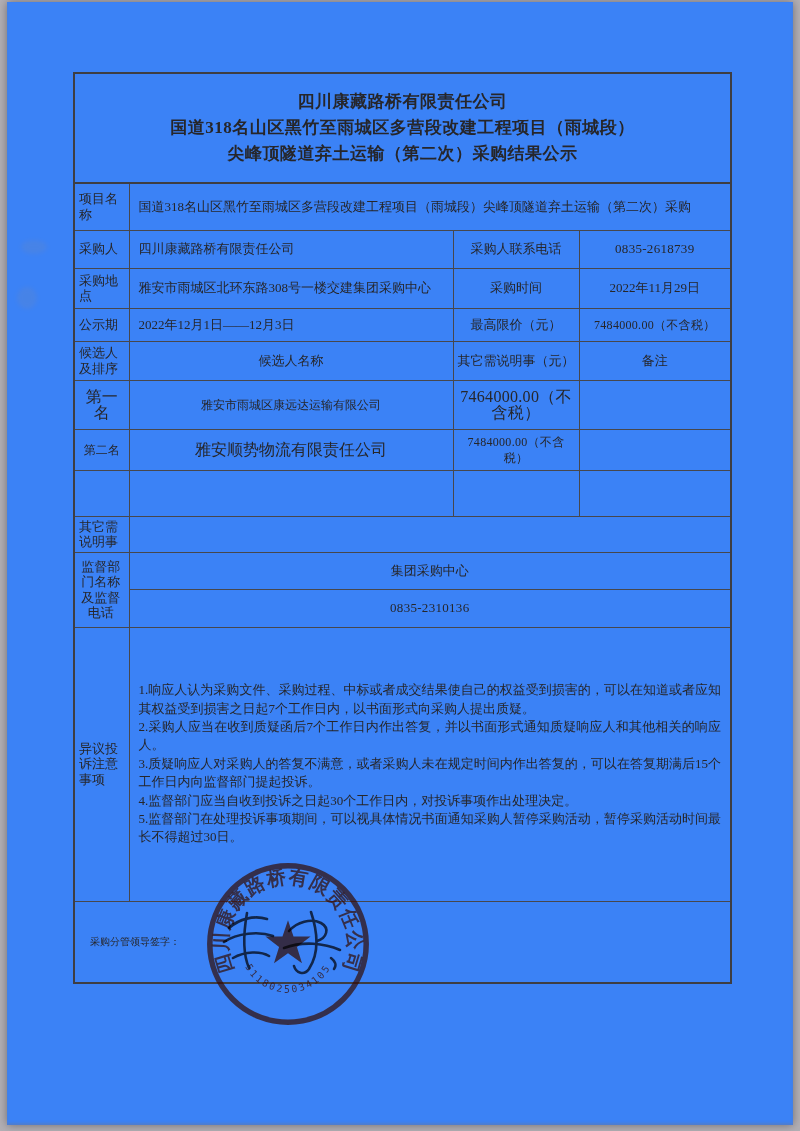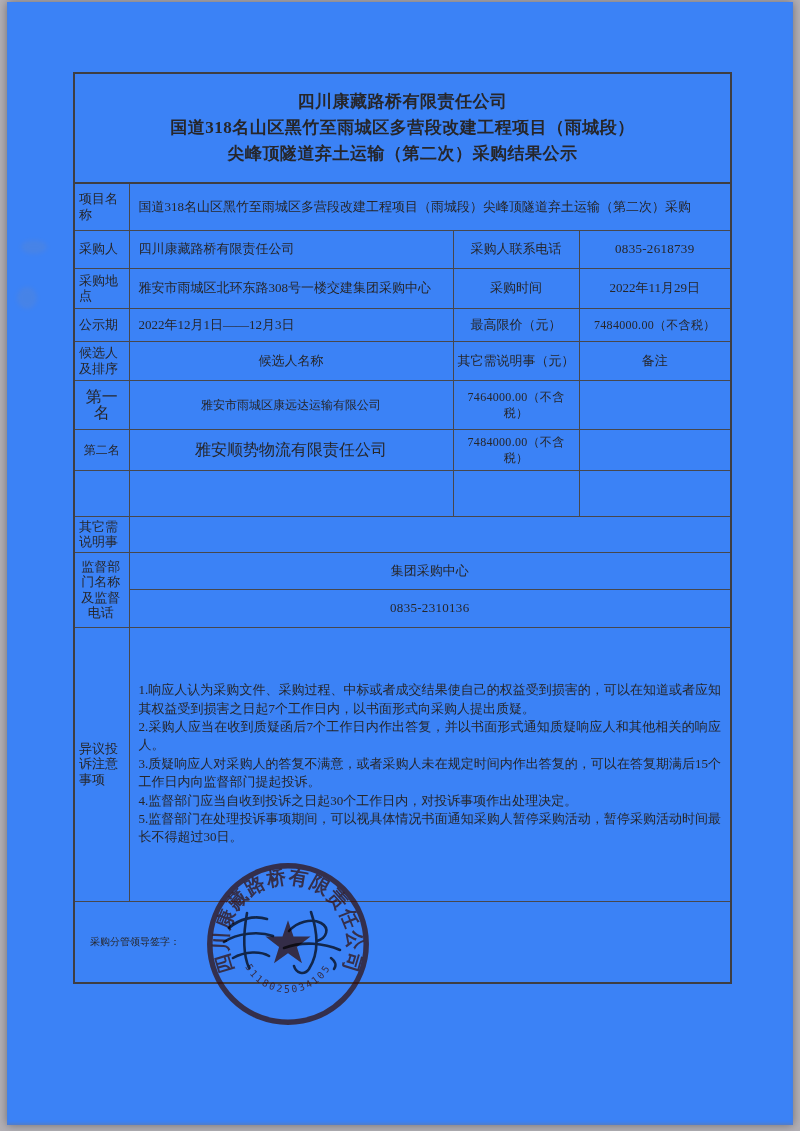--- a/index.html
+++ b/index.html
@@ -96,21 +96,21 @@
     <tr style="height:39px">
       <td class="lab">候选人及排序</td>
       <td class="c">候选人名称</td>
       <td class="c">其它需说明事（元）</td>
       <td class="c">备注</td>
     </tr>
 
     <tr style="height:49px">
       <td class="c" style="font-size:16px">第一名</td>
       <td class="c" style="font-size:12px">雅安市雨城区康远达运输有限公司</td>
-      <td class="c mono-num" style="font-size:12px">7464000.00（不含税）</td>
+      <td class="c mono-num" style="font-size:16px">7464000.00（不含税）</td>
       <td class="c"></td>
     </tr>
 
     <tr style="height:41px">
       <td class="c" style="font-size:12px">第二名</td>
       <td class="c" style="font-size:16px">雅安顺势物流有限责任公司</td>
       <td class="c mono-num" style="font-size:12px">7484000.00（不含税）</td>
       <td class="c"></td>
     </tr>
 

